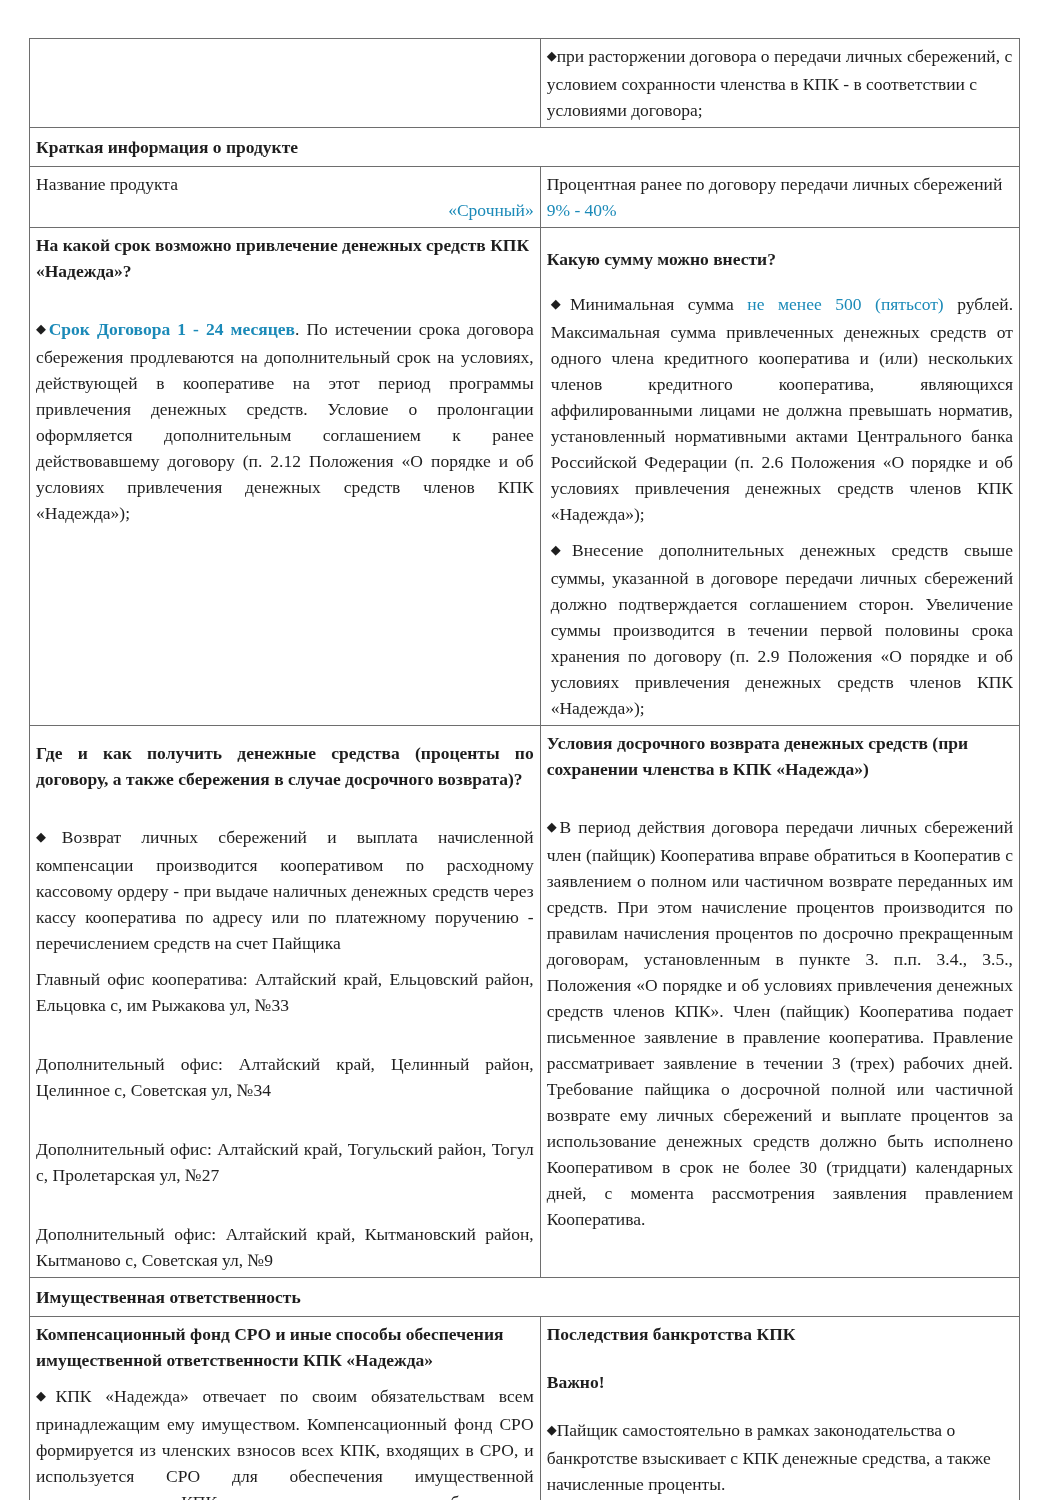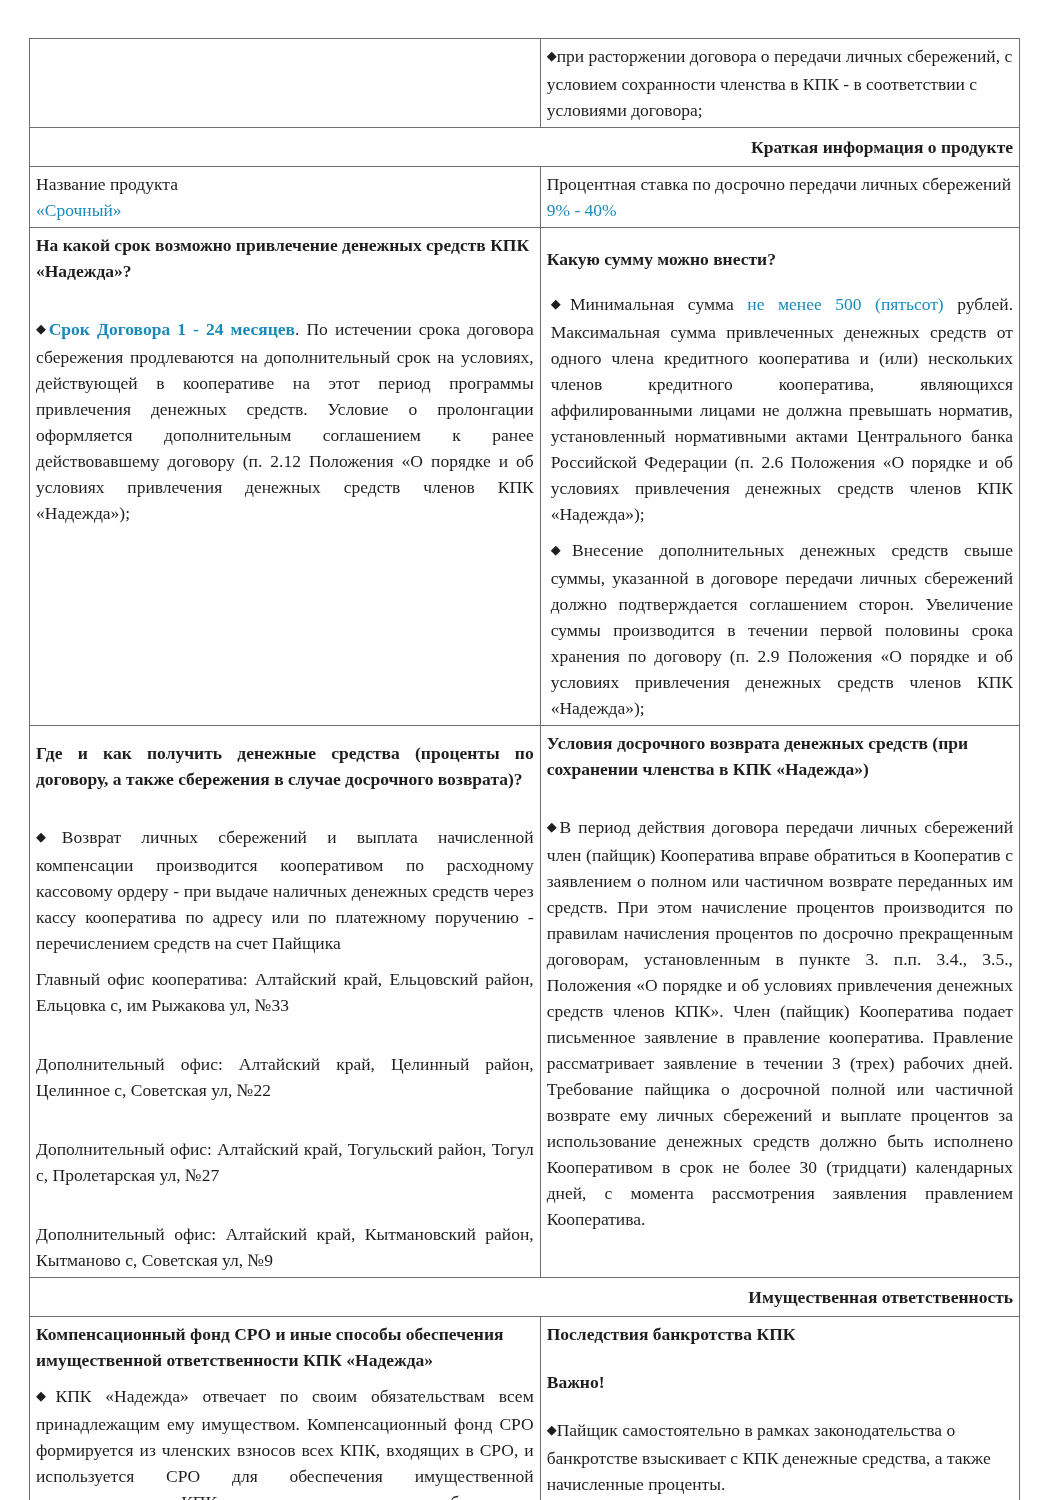--- a/index.html
+++ b/index.html
@@ -10,23 +10,23 @@
   .doc-table {
     position: absolute; left: 29px; top: 38px; width: 991px;
     border-collapse: collapse; table-layout: fixed;
     font-size: 17.5px; line-height: 26px;
   }
   .doc-table td {
     border: 1.5px solid #6e6e6e; vertical-align: top; padding: 4px 6px 4px 6px;
   }
   .col-l { width: 504px; }
   .col-r { width: 473px; }
-  .section-head { text-align: right; font-weight: bold; padding: 6px 6px !important; }
+  .section-head { text-align: left; font-weight: bold; padding: 6px 6px !important; }
   .q { font-weight: bold; }
-  .blue { color: #1b8ab8; }
+  .blue { color: #1b8ab8; text-align: right; }
   .blue-b { color: #1b8ab8; font-weight: bold; }
   .just { text-align: justify; margin-top: 10px; }
   .gap { height: 22px; }
   .addr-gap { height: 23px; }
   .d { font-size: 13px; position: relative; top: -2px; }
 </style>
 </head>
 <body>
 
 <table class="doc-table">
@@ -43,21 +43,21 @@
   </tr>
   <tr style="height:34px">
     <td colspan="2" class="section-head">Краткая информация о продукте</td>
   </tr>
   <tr style="height:55px">
     <td>
       <div>Название продукта</div>
       <div class="blue">«Срочный»</div>
     </td>
     <td>
-      <span>Процентная ставка по досрочно передачи личных сбережений</span>
+      <span>Процентная ранее по договору передачи личных сбережений</span>
       <span class="blue">9%  - 40%</span>
     </td>
   </tr>
   <tr style="height:472px">
     <td>
       <div class="q">На какой срок возможно привлечение денежных средств КПК «Надежда»?</div>
       <div class="gap"></div>
       <div class="just"><span class="d">◆</span><span class="blue-b">Срок Договора 1 - 24 месяцев</span><span>. По истечении срока договора сбережения продлеваются на дополнительный срок на условиях, действующей в кооперативе на этот период программы привлечения денежных средств. Условие о пролонгации оформляется дополнительным соглашением к ранее действовавшему договору (п. 2.12 Положения «О порядке и об условиях привлечения денежных средств членов КПК «Надежда»);</span></div>
     </td>
     <td>
@@ -68,21 +68,21 @@
       <div class="just" style="padding-left:4px"><span class="d">◆</span><span>Внесение дополнительных денежных средств свыше суммы, указанной в договоре передачи личных сбережений должно подтверждается соглашением сторон. Увеличение суммы производится в течении первой половины срока хранения по договору (п. 2.9 Положения «О порядке и об условиях привлечения денежных средств членов КПК «Надежда»);</span></div>
     </td>
   </tr>
   <tr style="height:515px">
     <td>
       <div class="q just">Где и как получить денежные средства (проценты по договору, а также сбережения в случае досрочного возврата)?</div>
       <div class="gap"></div>
       <div class="just"><span class="d">◆</span><span>Возврат личных сбережений и выплата начисленной компенсации производится кооперативом по расходному кассовому ордеру - при выдаче наличных денежных средств через кассу кооператива по адресу  или по платежному поручению - перечислением средств на счет Пайщика</span></div>
       <div class="just">Главный офис кооператива: Алтайский край, Ельцовский район, Ельцовка с, им Рыжакова ул,  №33</div>
       <div class="addr-gap"></div>
-      <div class="just">Дополнительный офис: Алтайский край, Целинный район, Целинное с, Советская ул,  №22</div>
+      <div class="just">Дополнительный офис: Алтайский край, Целинный район, Целинное с, Советская ул,  №34</div>
       <div class="addr-gap"></div>
       <div class="just">Дополнительный офис: Алтайский край, Тогульский район, Тогул с, Пролетарская ул,  №27</div>
       <div class="addr-gap"></div>
       <div class="just">Дополнительный офис: Алтайский край, Кытмановский район, Кытманово с, Советская ул,  №9</div>
     </td>
     <td>
       <div class="q">Условия досрочного возврата денежных средств (при сохранении членства в КПК «Надежда»)</div>
       <div class="gap"></div>
       <div class="just"><span class="d">◆</span><span>В период действия договора передачи личных сбережений член (пайщик) Кооператива вправе обратиться в Кооператив с заявлением о полном или частичном возврате переданных им средств. При этом начисление процентов производится по правилам начисления процентов по досрочно прекращенным договорам, установленным в  пункте 3. п.п. 3.4., 3.5., Положения «О порядке и об условиях привлечения денежных средств членов КПК».   Член (пайщик) Кооператива подает письменное заявление в правление кооператива. Правление рассматривает заявление в течении 3 (трех) рабочих дней. Требование пайщика о досрочной полной или частичной возврате  ему личных сбережений и выплате процентов за использование денежных средств должно быть исполнено Кооперативом в срок не более 30 (тридцати) календарных дней, с момента рассмотрения заявления правлением Кооператива.</span></div>
     </td>

